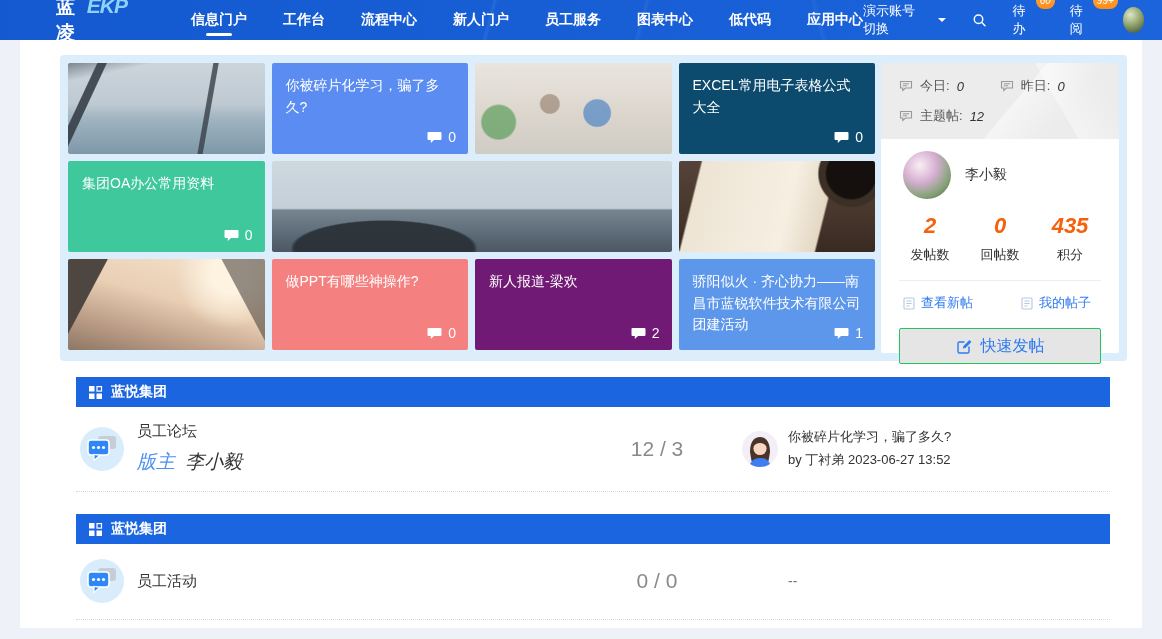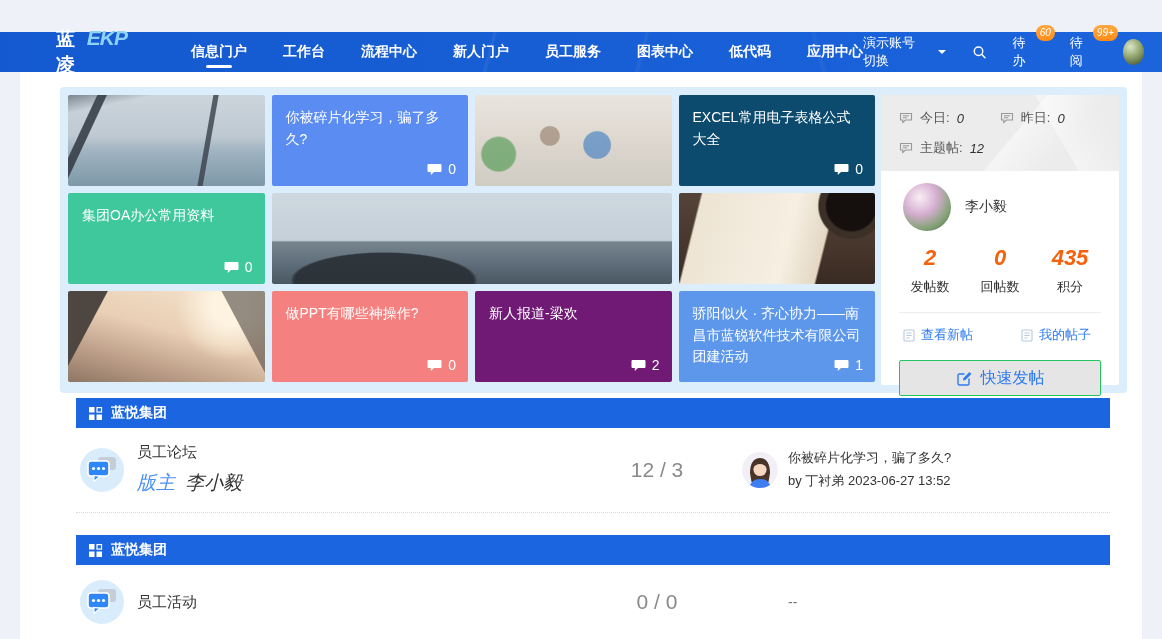--- a/index.html
+++ b/index.html
@@ -1,21 +1,21 @@
 <!DOCTYPE html>
 <html><head>
 <meta charset="utf-8">
 <style>
   * { margin:0; padding:0; box-sizing:border-box; }
   html,body { width:1162px; height:639px; overflow:hidden;
     font-family:"Liberation Sans","DejaVu Sans",sans-serif; background:#eef2f8; }
 
   
   .topbar { height:40px; background:linear-gradient(90deg,#1459cf,#1b64dc);
-    display:flex; align-items:center; padding:0 18px 0 56px; position:relative; color:#fff;margin-top:32px; }
+    display:flex; align-items:center; padding:0 18px 0 56px; position:relative; color:#fff; }
   .topbar::before { content:""; position:absolute; inset:0; pointer-events:none;
     background:
       linear-gradient(105deg, transparent 42%, rgba(255,255,255,.07) 42.2%, transparent 42.5%),
       linear-gradient(105deg, transparent 55%, rgba(255,255,255,.06) 55.2%, transparent 55.5%),
       linear-gradient(75deg, transparent 70%, rgba(255,255,255,.05) 70.2%, transparent 70.6%); }
   .logo { display:flex; align-items:baseline; gap:2px; z-index:1; }
   .logo .brand { font-size:19px; font-weight:bold; }
   .logo .product { font-size:21px; font-weight:800; font-style:italic; color:#8fd2f9; letter-spacing:-1px; }
   .nav { display:flex; gap:36px; margin-left:64px; z-index:1; }
   .nav-item { font-size:14px; font-weight:600; height:40px; display:flex; align-items:center;
@@ -88,21 +88,21 @@
   .counter-value { font-size:22px; font-style:italic; font-weight:bold; }
   .counter-label { font-size:13px; color:#333; margin-top:7px; }
   .side-divider { border-top:1px solid #ededed; margin:2px 18px 0 18px; }
   .side-links { display:flex; padding:13px 18px 4px 22px; gap:48px; }
   .side-link { display:flex; align-items:center; gap:6px; font-size:13px; color:#2f7bf0; cursor:pointer; }
   .quick-post { margin:12px 18px 0 18px; height:36px; border:1px solid #22c55e; border-radius:2px;
     background:#e5e5e5; color:#2f7bf0; font-size:16px; display:flex; align-items:center;
     justify-content:center; gap:8px; cursor:pointer; width:202px; }
 
   
-  .section { margin:0 32px 0 56px; position:relative; top:20px; }
+  .section { margin:0 32px 0 56px; position:relative; top:31px; }
   .section:first-of-type { margin-top:23px; }
   .section + .section { margin-top:22px; }
   .section-head { height:30px; background:#1b66e0; color:#fff; display:flex; align-items:center;
     gap:8px; padding:0 12px; font-size:14px; font-weight:bold; }
   .forum-row { display:flex; align-items:center; padding:15px 0 16px 4px;
     border-bottom:1px dotted #d9d9d9; }
   .forum-main { display:flex; align-items:center; gap:13px; flex:1; }
   .forum-icon { width:44px; height:44px; flex:0 0 44px; }
   .forum-title { font-size:15px; color:#333; cursor:pointer; }
   .forum-mod { margin-top:8px; font-size:19px; font-style:italic; }

